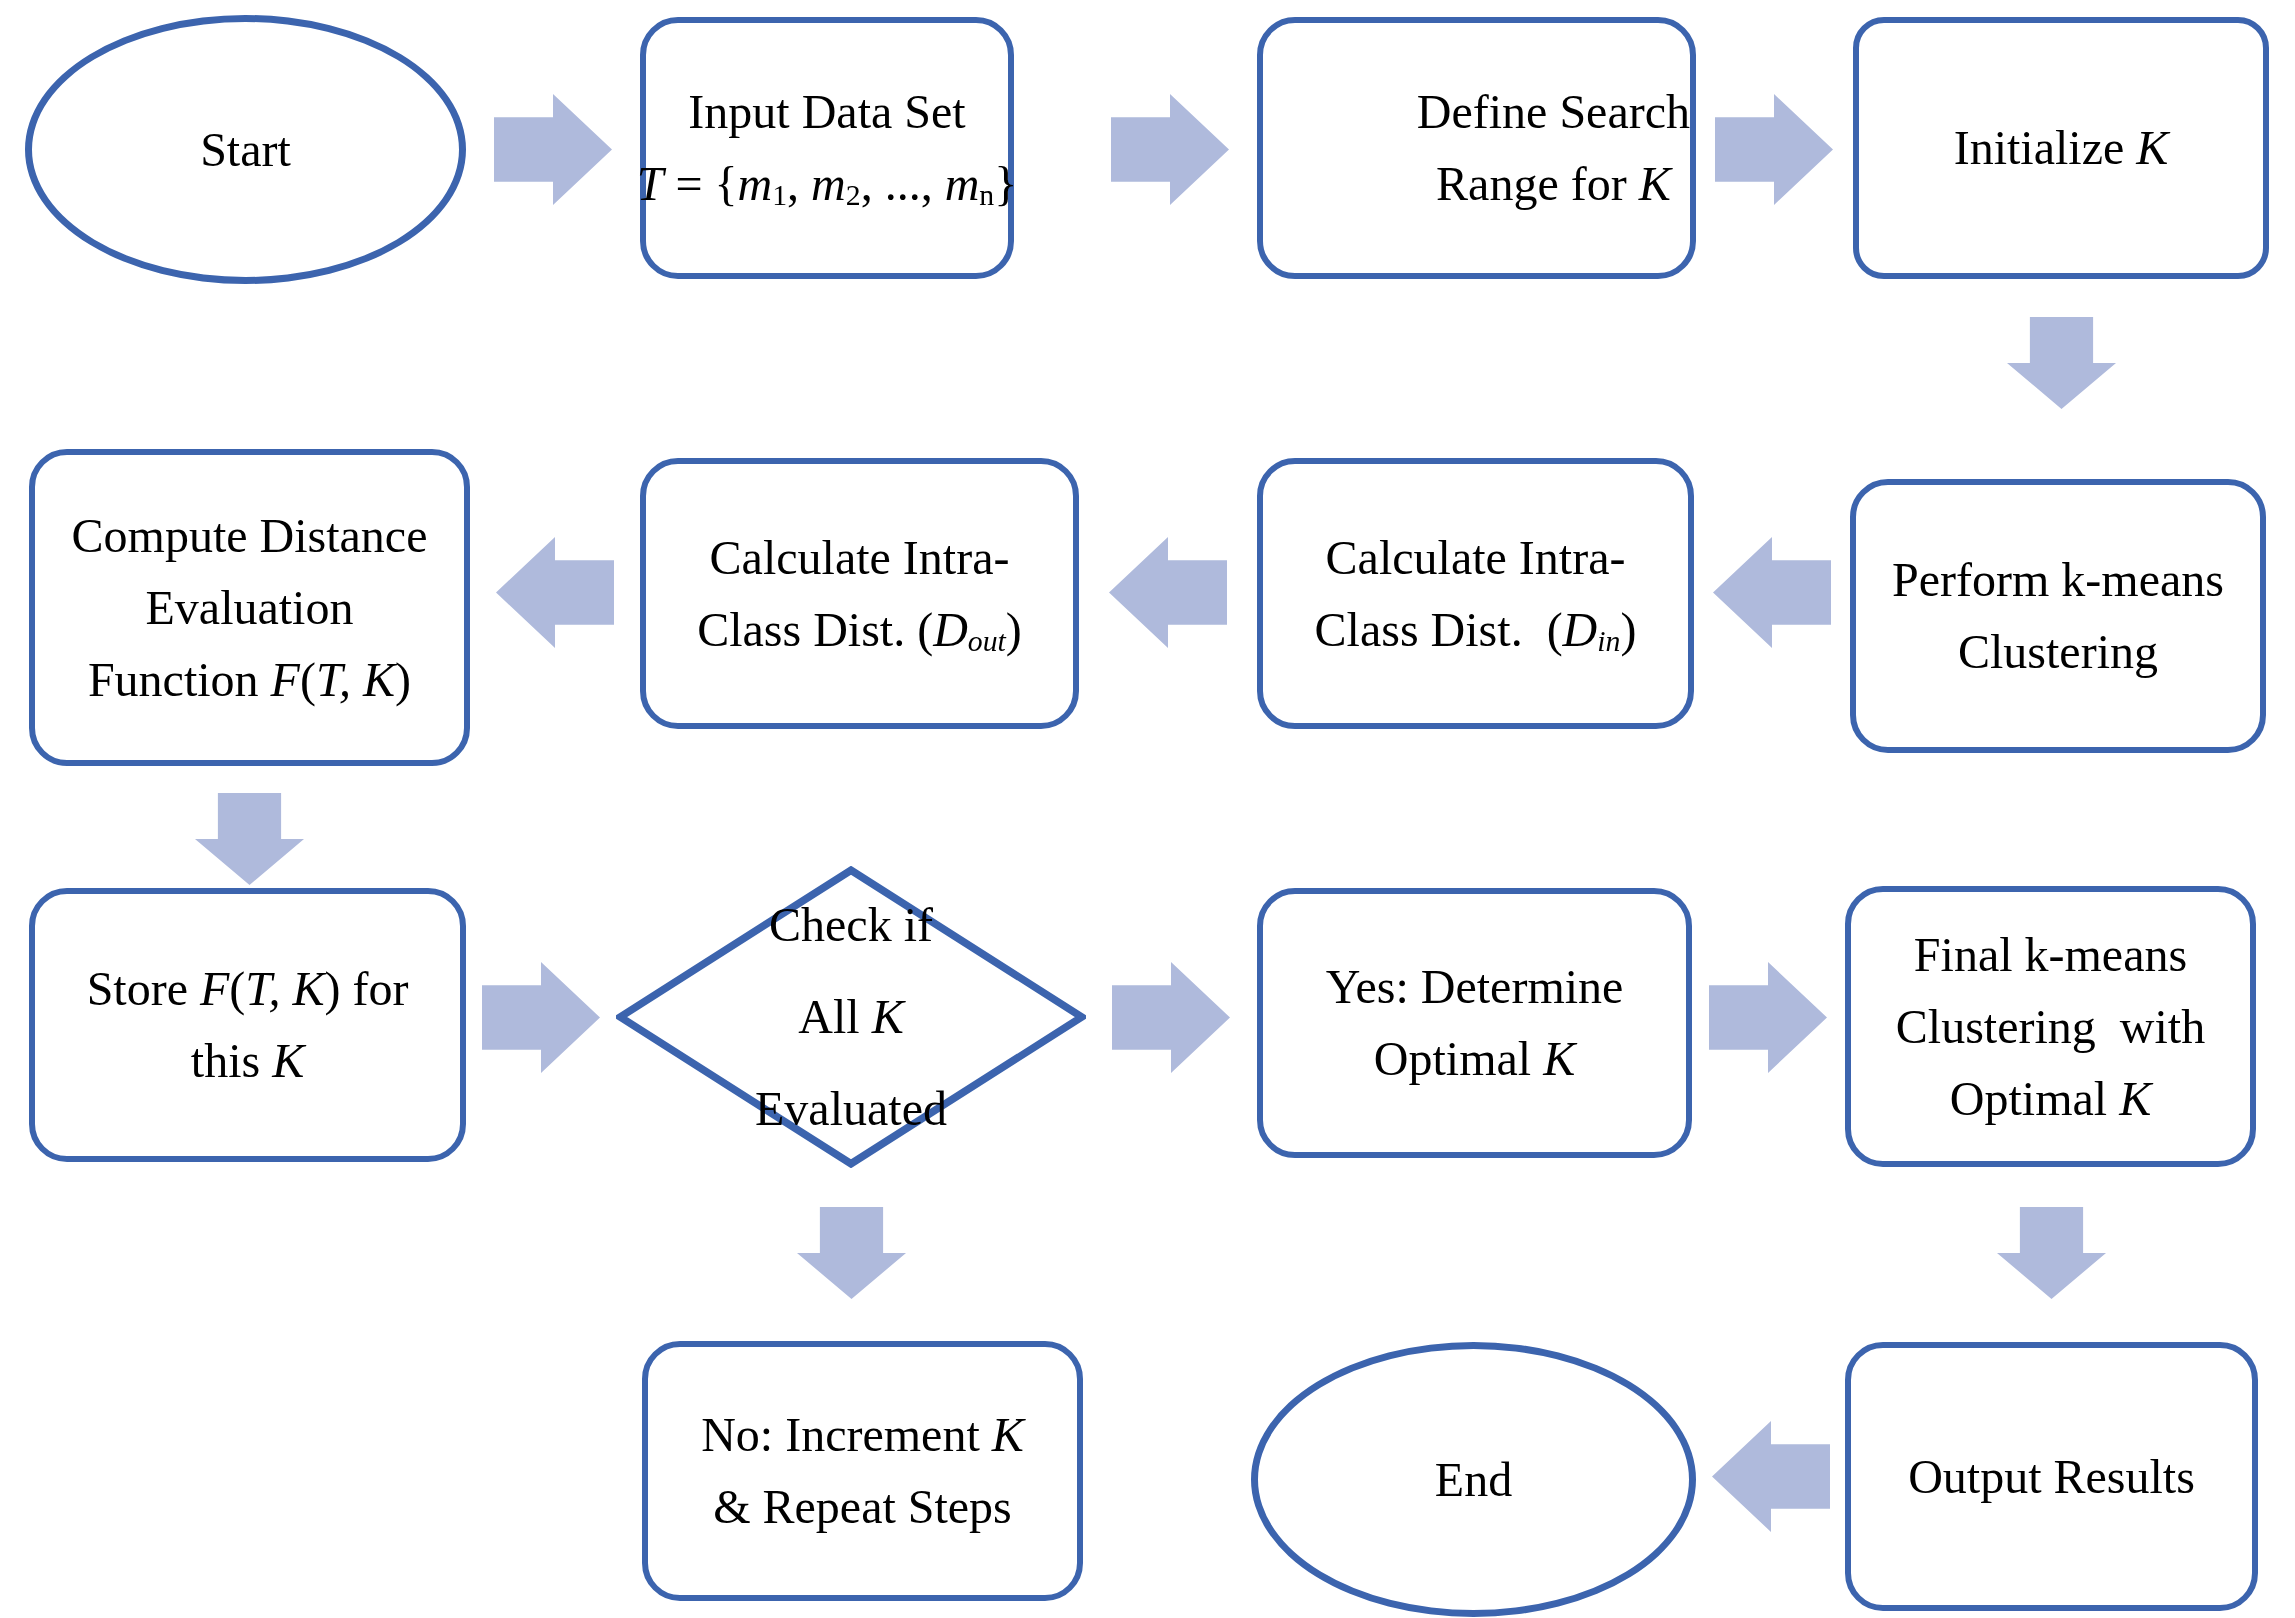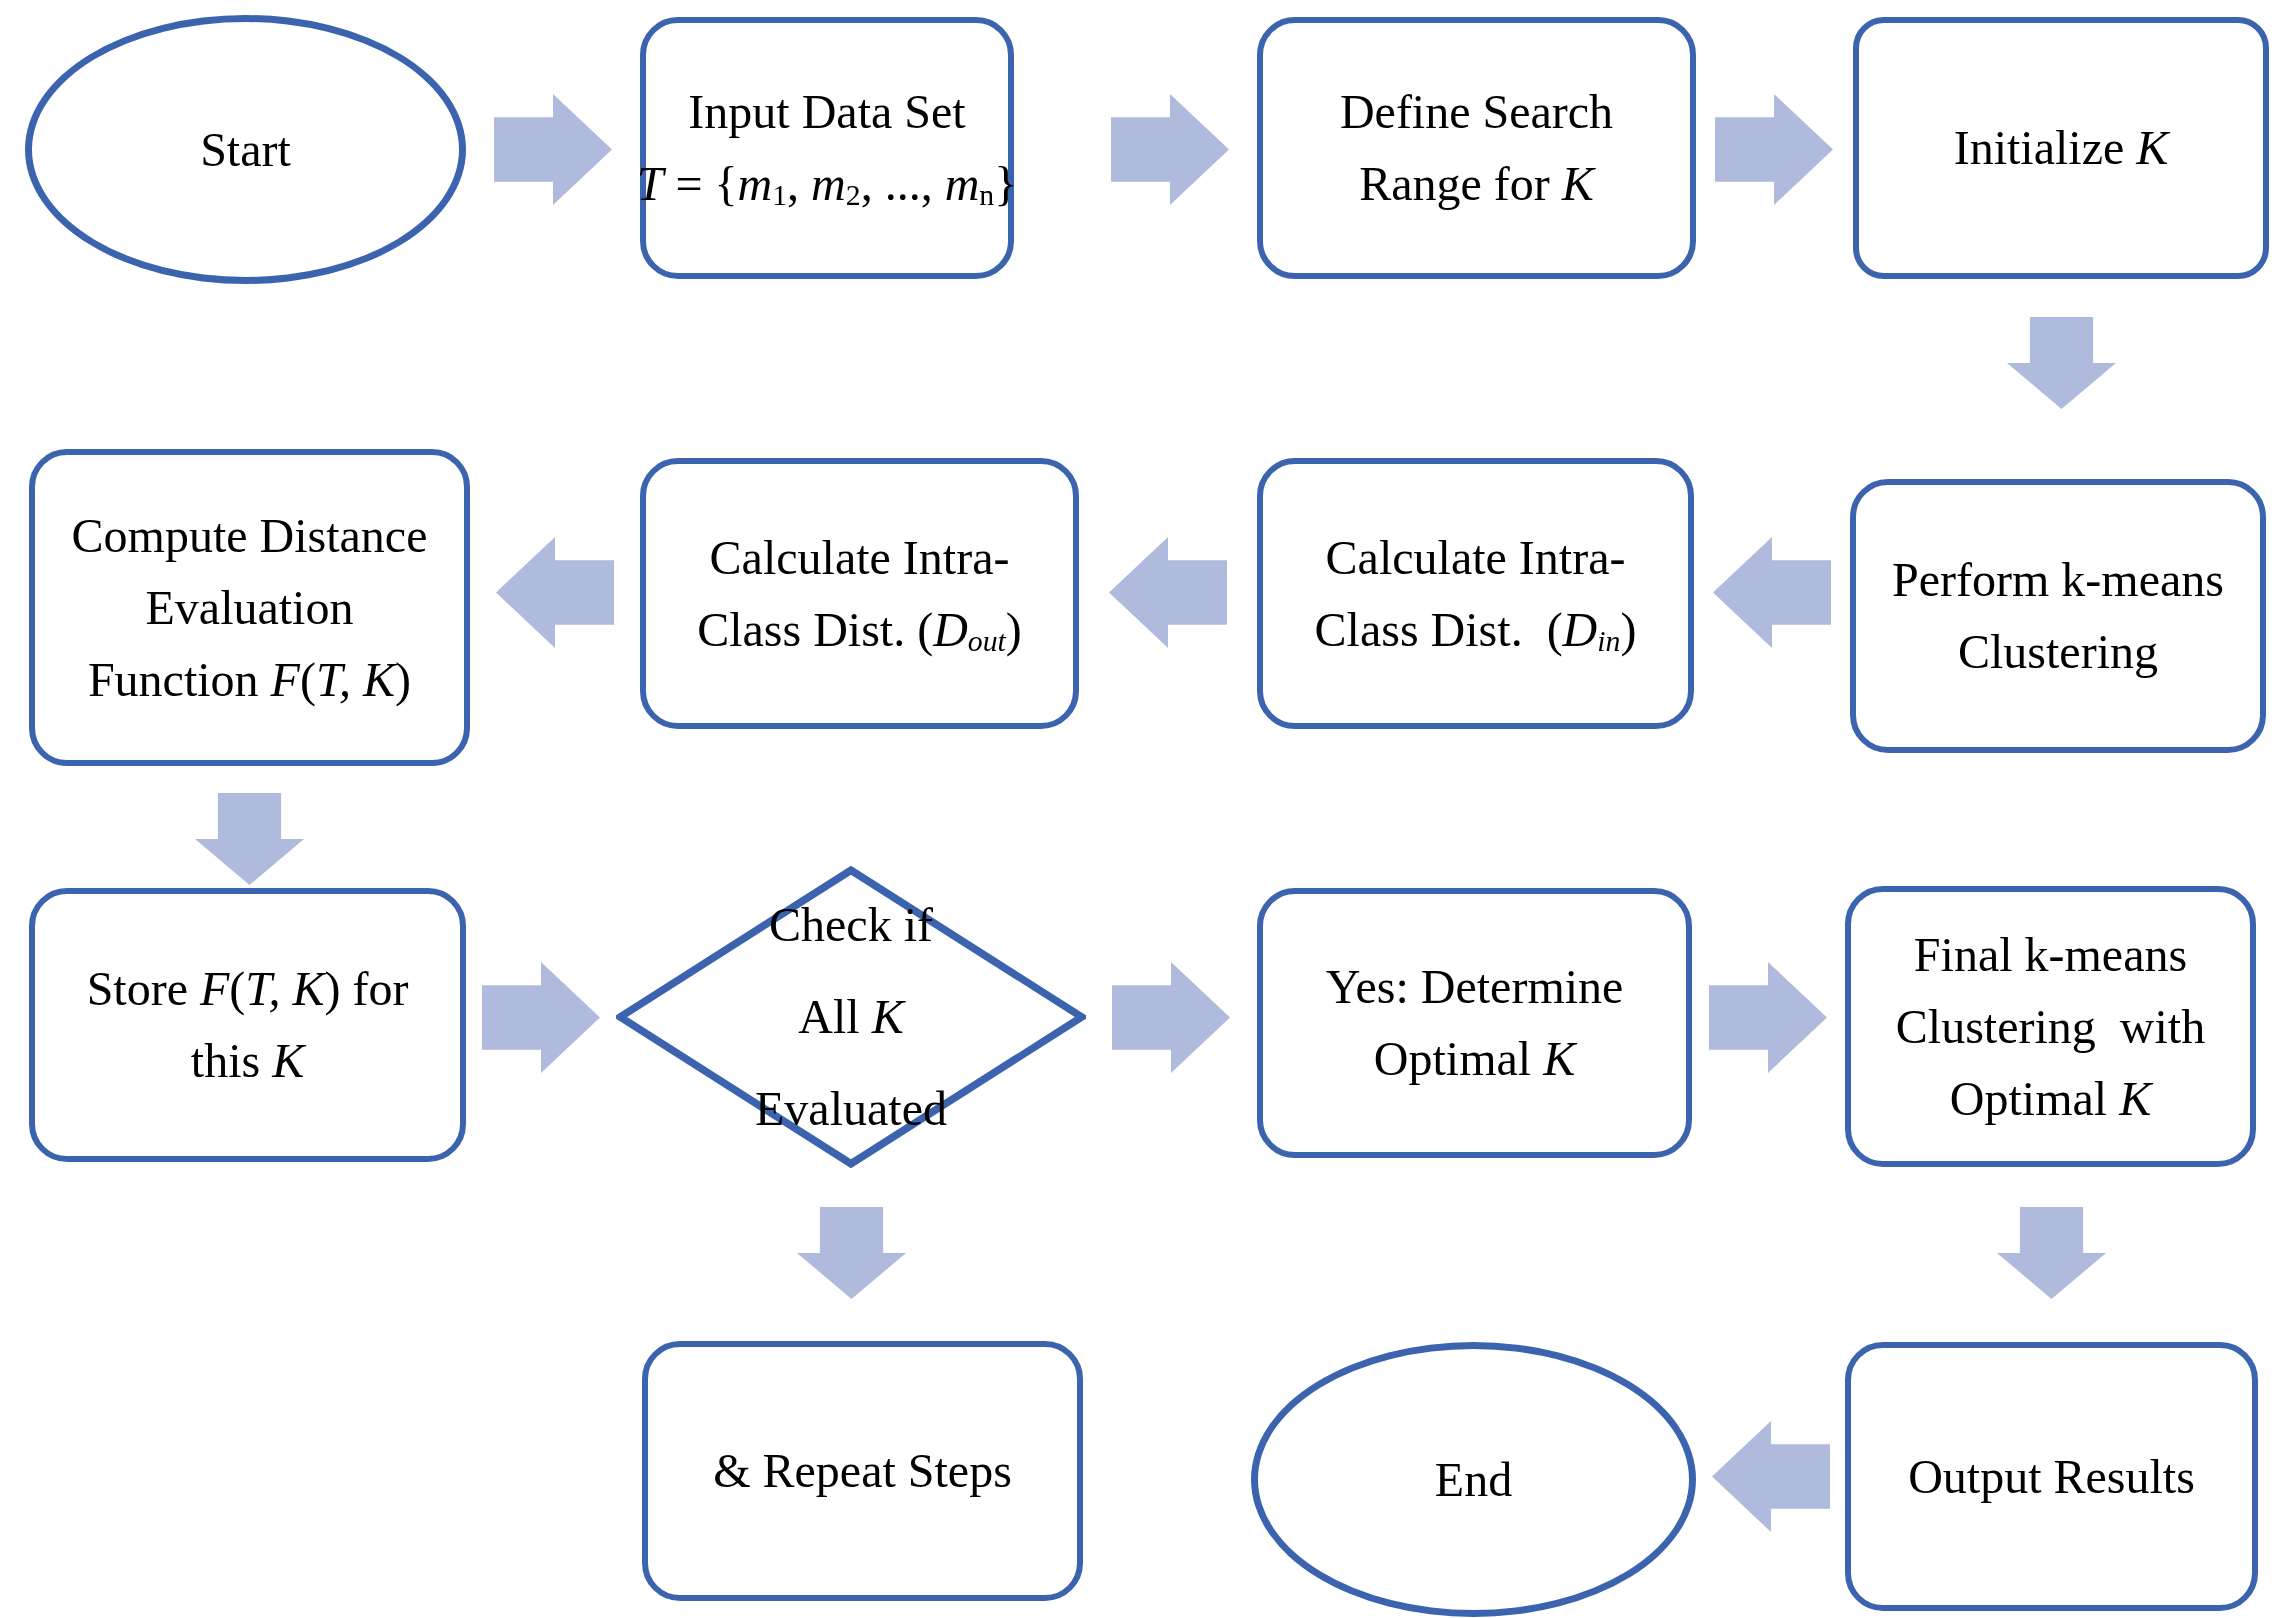--- a/index.html
+++ b/index.html
@@ -28,21 +28,21 @@
   .ellipse { border: 7.6px solid var(--shape-border); border-radius: 50%; }
 
   .label { display: block; }
   .line { white-space: pre; }
   .seg-i, .seg-isub { font-style: italic; }
   .seg-sub, .seg-isub { font-size: 0.62em; position: relative; top: 0.18em; }
 
   
   #n-start          { left: 25px;   top: 15px;   width: 441px; height: 269px; text-align: right; }
   #n-input-data     { left: 640px;  top: 17px;   width: 374px; height: 262px; }
-  #n-define-search  { left: 1257px; top: 17px;   width: 439px; height: 262px; }
+  #n-define-search  { left: 1257px; top: 17px;   width: 439px; height: 262px; justify-content: flex-end; }
   #n-initialize-k   { left: 1853px; top: 17px;   width: 416px; height: 262px; border-radius: 31px; }
   #n-perform-kmeans { left: 1850px; top: 455px;  width: 416px; height: 274px; margin-top: 24px; }
   #n-calc-din       { left: 1257px; top: 458px;  width: 437px; height: 271px; }
   #n-calc-dout      { left: 640px;  top: 458px;  width: 439px; height: 271px; }
   #n-compute-f      { left: 29px;   top: 449px;  width: 441px; height: 317px; }
   #n-store-f        { left: 29px;   top: 888px; width: 437px; height: 274px; }
   #n-check-diamond  { left: 616px;  top: 866px; width: 470px; height: 302px; border: none; background: transparent; }
   #n-yes-optimal    { left: 1257px; top: 888px; width: 435px; height: 270px; }
   #n-final-kmeans   { left: 1845px; top: 886px; width: 411px; height: 281px; }
   #n-no-increment   { left: 642px;  top: 1341px; width: 441px; height: 260px; }
@@ -167,20 +167,21 @@
   <div class="node box" id="n-final-kmeans">
     <div class="label">
         <div class="line"><span>Final k-means</span></div>
         <div class="line"><span>Clustering  with</span></div>
         <div class="line"><span>Optimal </span><span class="seg-i">K</span></div>
       </div>
   </div>
 
   <div class="node box" id="n-no-increment">
     <div class="label">
+        <div class="line"><span>No: Increment </span><span class="seg-i">K</span></div>
         <div class="line"><span>&amp; Repeat Steps</span></div>
       </div>
   </div>
 
   <div class="node ellipse" id="n-end">
     <div class="label">
         <div class="line"><span>End</span></div>
       </div>
   </div>
 

